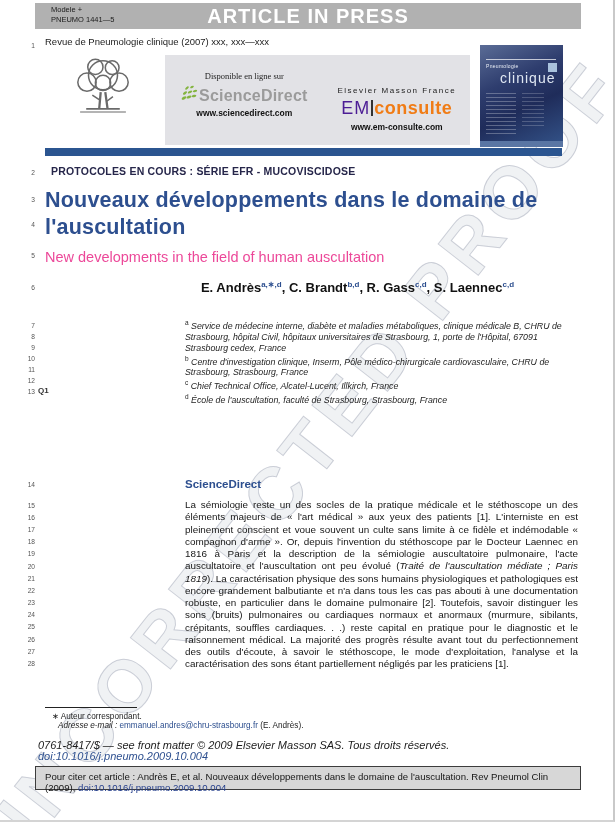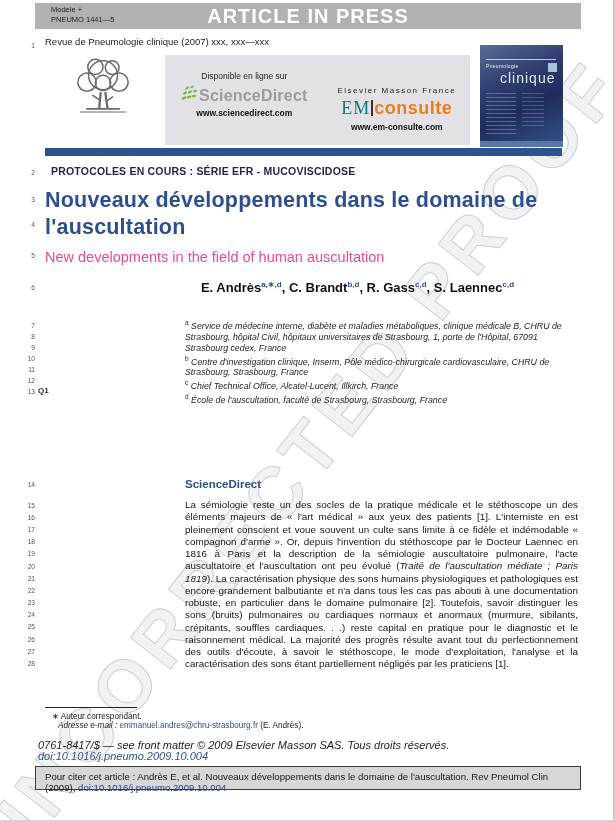--- a/index.html
+++ b/index.html
@@ -35,27 +35,27 @@
 
   
   .masthead { position: absolute; left: 0; top: 55px; width: 615px; height: 92px; }
   .elsevier-logo { position: absolute; left: 48px; top: 2px; width: 110px; text-align: center; }
   .elsevier-name { color: #e8820e; font-family: "Liberation Serif", serif; font-weight: bold; font-size: 15px; line-height: 16px; letter-spacing: 0.5px; }
   .mast-panel {
     position: absolute; left: 165px; top: 0; width: 305px; height: 90px;
     background: #e2e2e6; display: flex;
   }
   .sd-block { width: 52%; padding-top: 16px; text-align: center; position: relative; }
-  .sd-tagline { font-size: 8.5px; color: #222; }
+  .sd-tagline { font-size: 8.5px; color: #222; font-family: Liberation Serif, serif; }
   .sd-logo-row { margin-top: 4px; font-size: 16px; color: #9b9b9b; font-weight: bold; letter-spacing: 0.2px; }
   .sd-url { margin-top: 3px; font-size: 8.5px; font-weight: bold; color: #111; }
   .em-block { width: 48%; padding-top: 31px; text-align: center; }
   .em-tagline { font-size: 8px; letter-spacing: 1.5px; color: #222; }
   .em-logo-row { margin-top: 3px; font-size: 18px; }
-  .em-left { font-family: Liberation Serif, serif; color: #0f766e; letter-spacing: 1px; }
+  .em-left { font-family: Liberation Sans, sans-serif; color: #4c1d95; letter-spacing: 1px; }
   .em-bar { display: inline-block; width: 2px; height: 16px; background: #333; vertical-align: -2px; margin: 0 1px; }
   .em-right { color: #f07c16; font-weight: bold; letter-spacing: 0.5px; }
   .em-url { margin-top: 3px; font-size: 8.5px; font-weight: bold; color: #111; }
 
   .cover {
     position: absolute; left: 480px; top: -10px; width: 83px; height: 102px;
     background: linear-gradient(155deg, #5a6c96 0%, #2e3d6e 35%, #1f2c5a 60%, #34548a 100%);
     overflow: hidden;
   }
   .cover-topline { position: absolute; left: 6px; top: 14px; width: 70px; height: 1px; background: rgba(255,255,255,0.7); }

